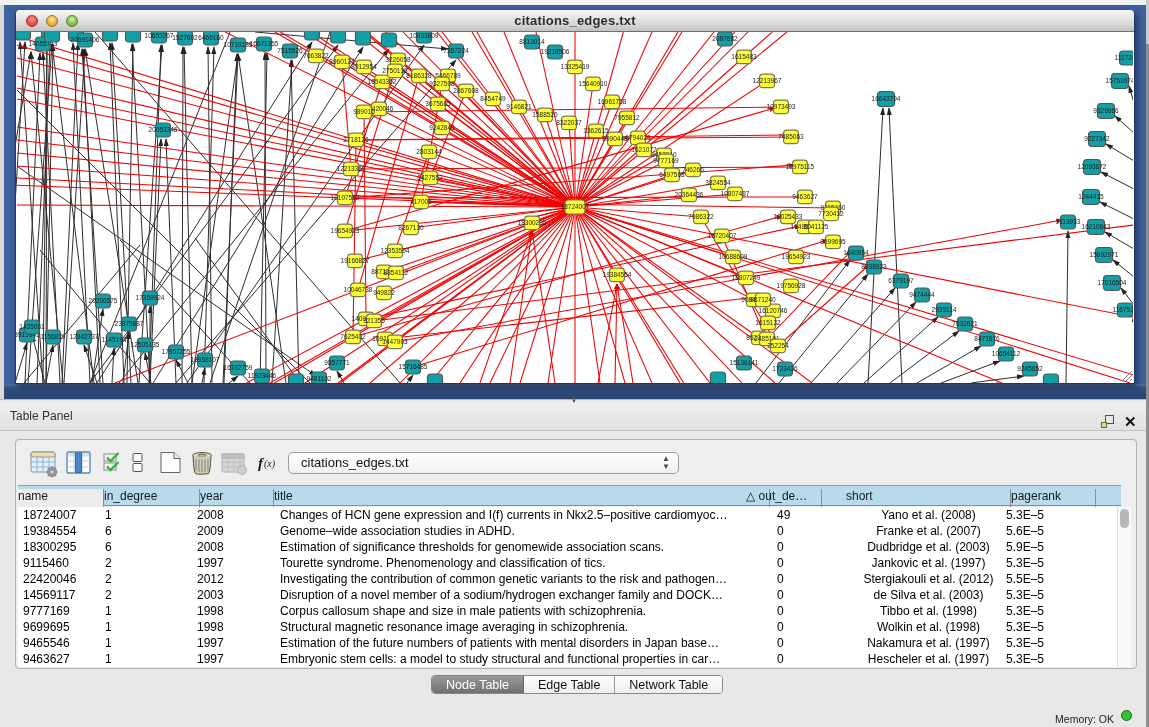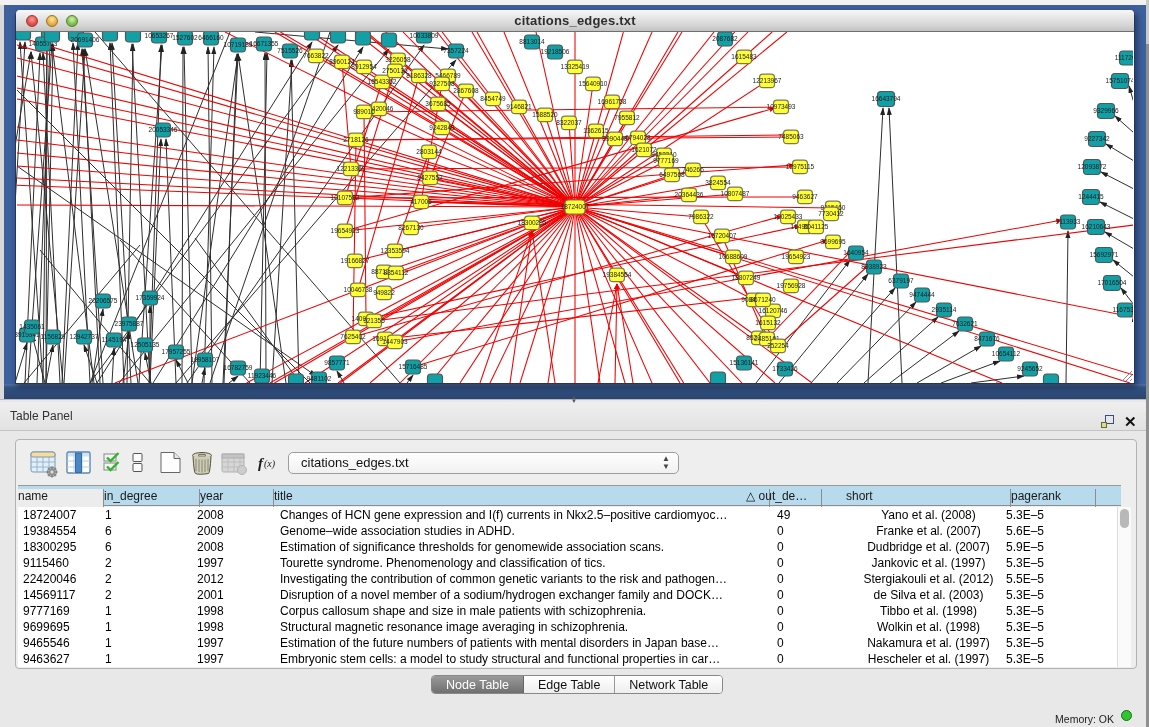--- a/index.html
+++ b/index.html
@@ -706,21 +706,21 @@
             <span class="c-out">0</span>
             <span class="c-short">Franke et al. (2007)</span>
             <span class="c-pr">5.6E–5</span>
           </div>
 <div class="trow">
 <span class="c-name">18300295</span>
             <span class="c-ind">6</span>
             <span class="c-year">2008</span>
             <span class="c-title">Estimation of significance thresholds for genomewide association scans.</span>
             <span class="c-out">0</span>
-            <span class="c-short">Dudbridge et al. (2007)</span>
+            <span class="c-short">Dudbridge et al. (2003)</span>
             <span class="c-pr">5.9E–5</span>
           </div>
 <div class="trow">
 <span class="c-name">9115460</span>
             <span class="c-ind">2</span>
             <span class="c-year">1997</span>
             <span class="c-title">Tourette syndrome. Phenomenology and classification of tics.</span>
             <span class="c-out">0</span>
             <span class="c-short">Jankovic et al. (1997)</span>
             <span class="c-pr">5.3E–5</span>
@@ -730,21 +730,21 @@
             <span class="c-ind">2</span>
             <span class="c-year">2012</span>
             <span class="c-title">Investigating the contribution of common genetic variants to the risk and pathogen…</span>
             <span class="c-out">0</span>
             <span class="c-short">Stergiakouli et al. (2012)</span>
             <span class="c-pr">5.5E–5</span>
           </div>
 <div class="trow">
 <span class="c-name">14569117</span>
             <span class="c-ind">2</span>
-            <span class="c-year">2001</span>
+            <span class="c-year">2003</span>
             <span class="c-title">Disruption of a novel member of a sodium/hydrogen exchanger family and DOCK…</span>
             <span class="c-out">0</span>
             <span class="c-short">de Silva et al. (2003)</span>
             <span class="c-pr">5.3E–5</span>
           </div>
 <div class="trow">
 <span class="c-name">9777169</span>
             <span class="c-ind">1</span>
             <span class="c-year">1998</span>
             <span class="c-title">Corpus callosum shape and size in male patients with schizophrenia.</span>

